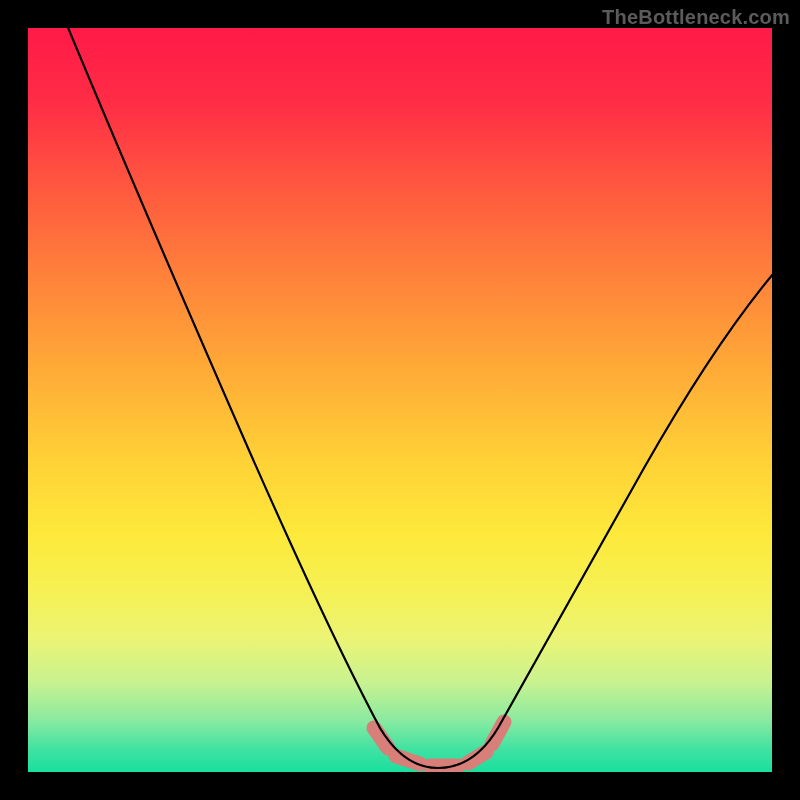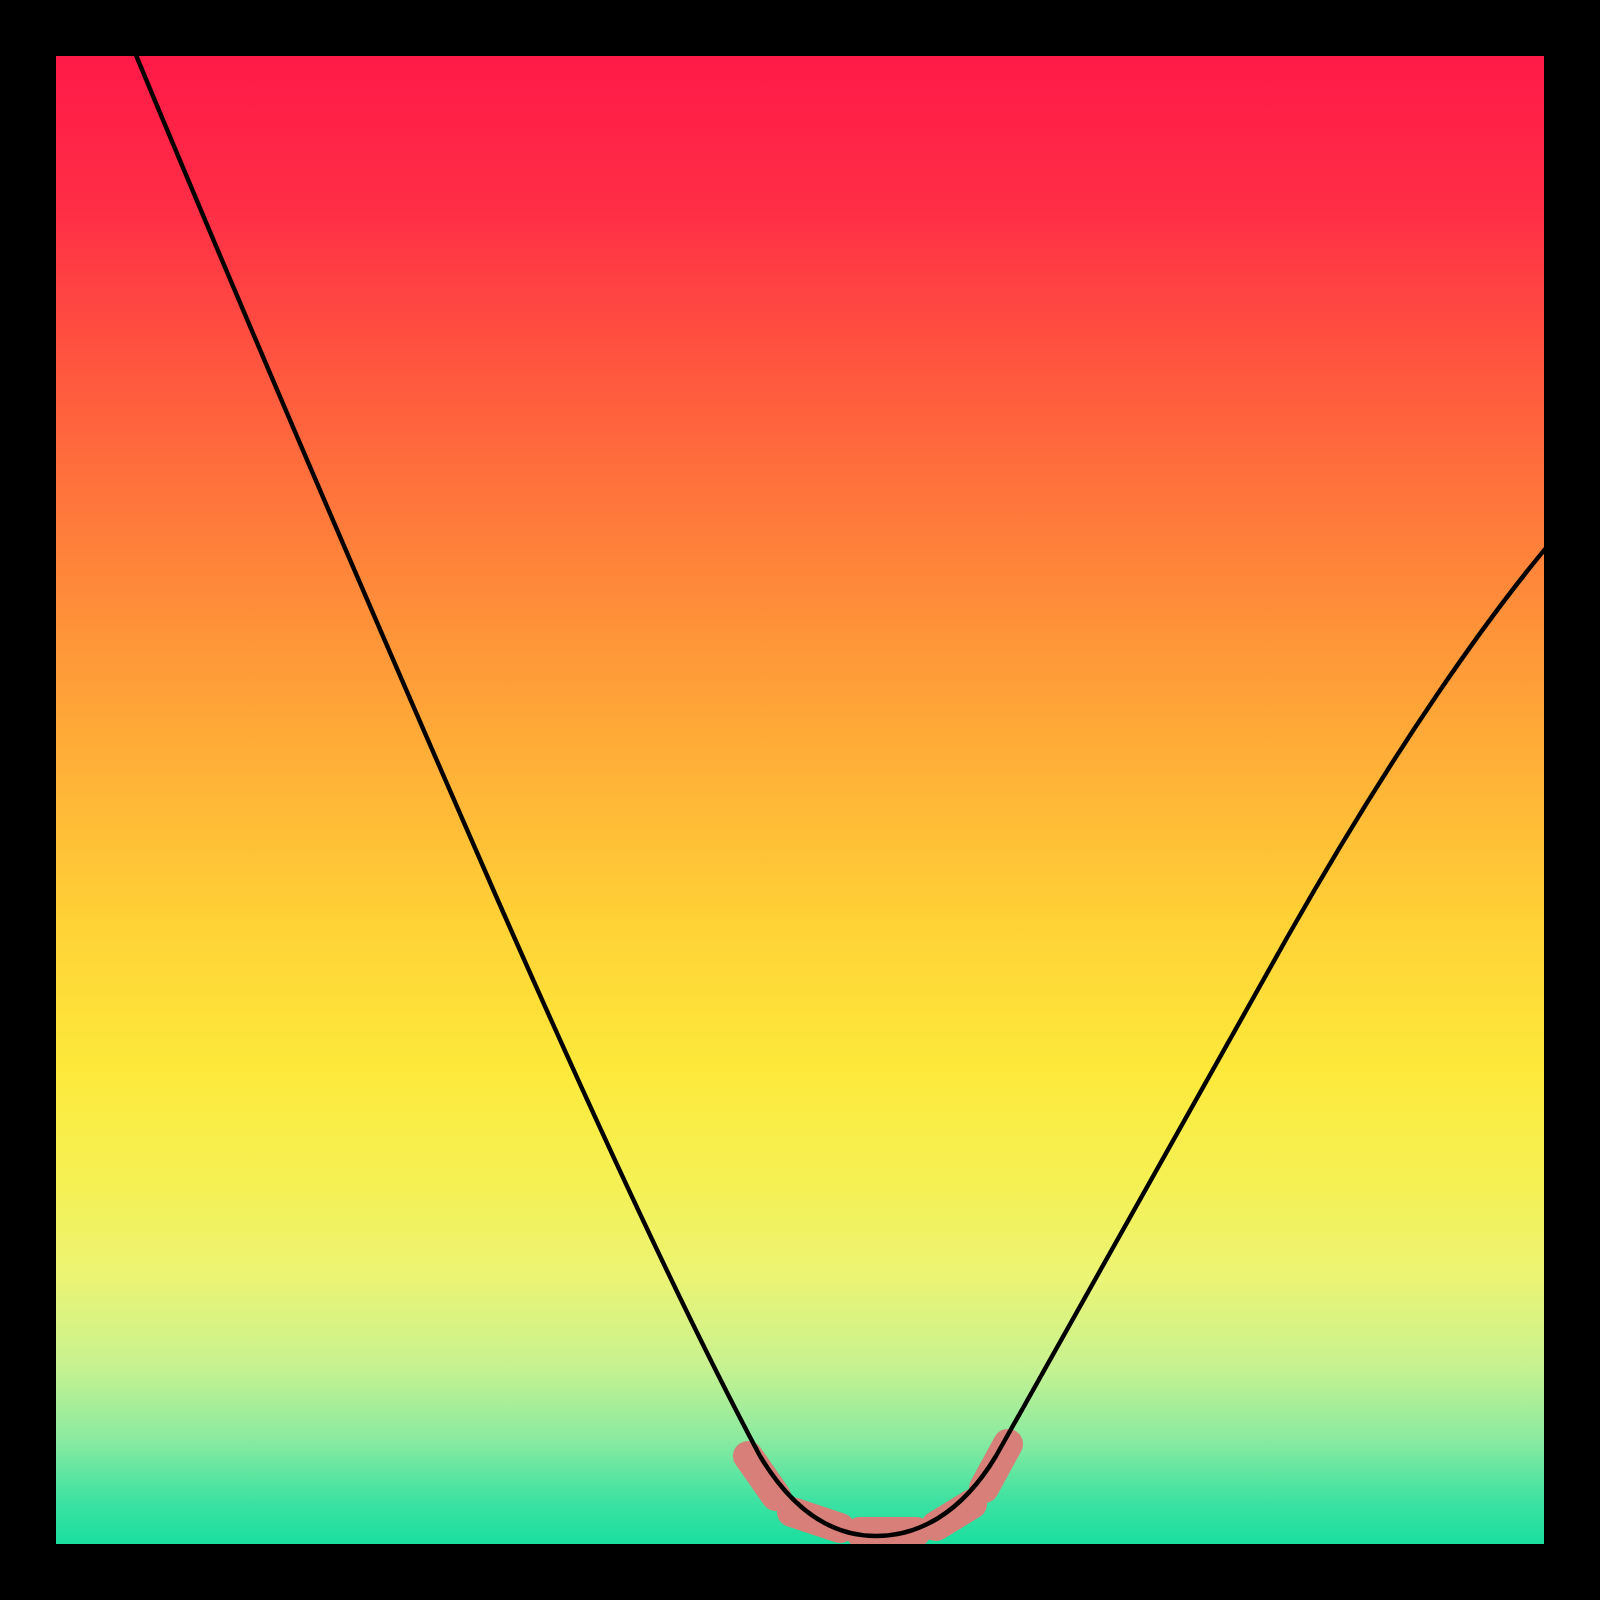--- a/index.html
+++ b/index.html
@@ -93,13 +93,14 @@
       <path class="line" d="M 36 -10
                C 90 120, 150 260, 220 420
                C 275 545, 320 640, 352 700
                C 370 730, 390 740, 410 740
                C 430 740, 452 730, 470 700
                C 510 630, 560 540, 616 440
                C 670 345, 716 280, 750 240"></path>
     </svg>
   </div>
 
+  <div class="watermark">TheBottleneck.com</div>
 </div>
 
 </body></html>

